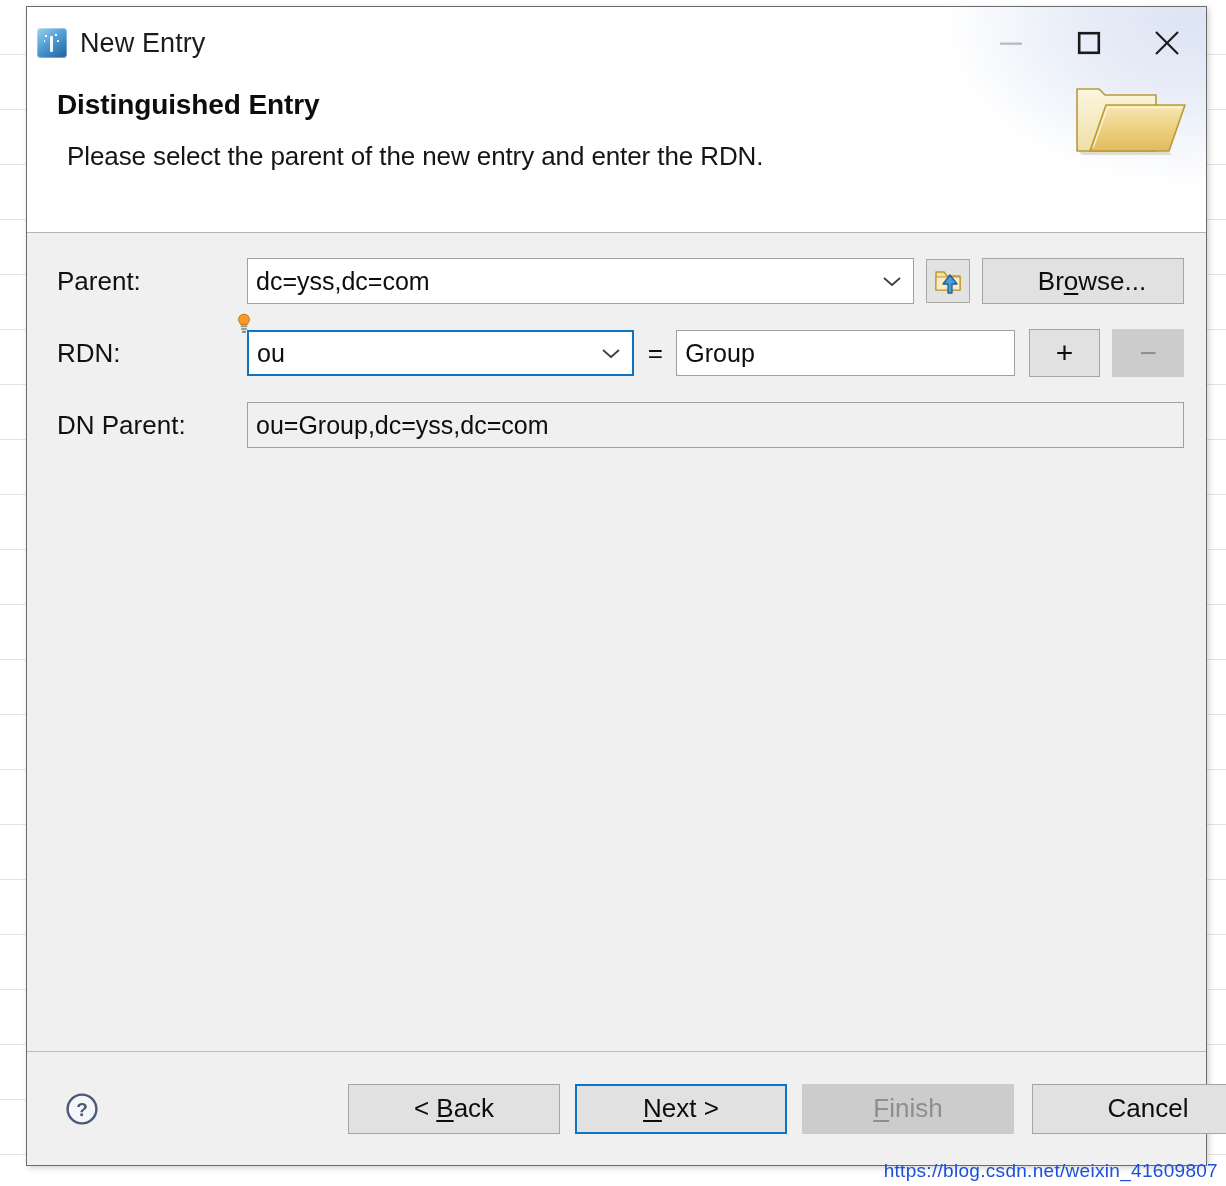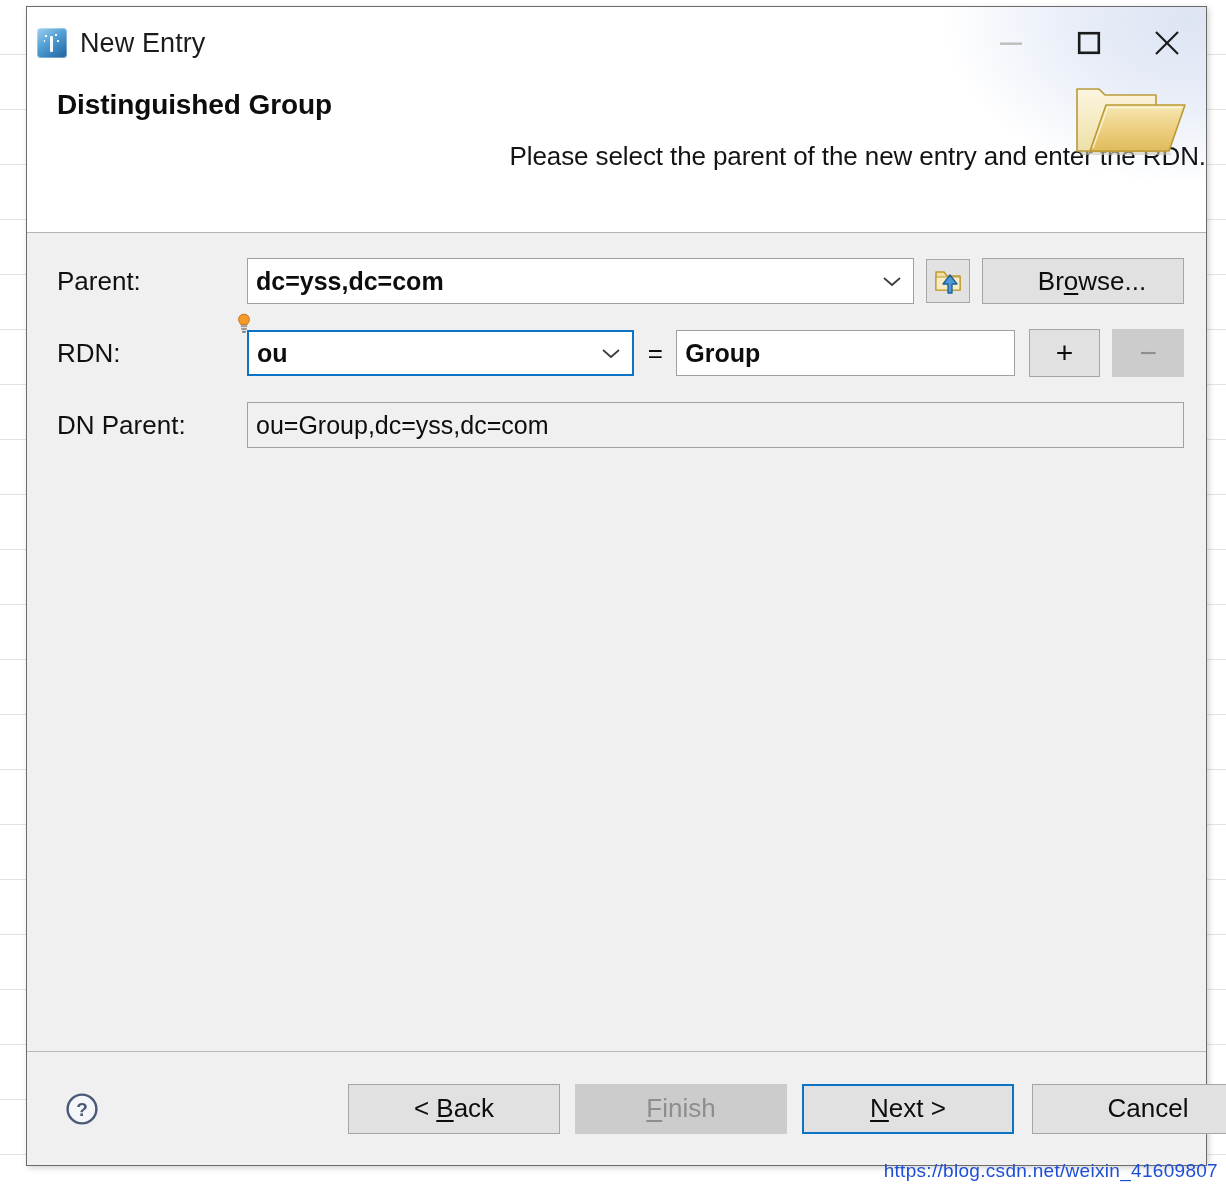--- a/index.html
+++ b/index.html
@@ -131,21 +131,20 @@
     font-weight: bold;
     color: #0d0d0d;
     letter-spacing: -0.1px;
   }
   .header-desc {
     position: relative;
     margin: 20px 0 0 40px;
     font-size: 26px;
     color: #141414;
     letter-spacing: -0.1px;
-    text-align: right;
   }
   .header-folder {
     position: absolute;
     right: 14px;
     top: 62px;
     width: 124px; height: 98px;
   }
 
   
   .body {
@@ -181,21 +180,20 @@
     color: #0d0d0d;
     display: flex;
     align-items: center;
     padding: 0 8px 0 8px;
     position: relative;
   }
   .combo .combo-value, .textfield .field-value {
     flex: 1 1 auto;
     white-space: nowrap;
     overflow: hidden;
-    font-weight: bold;
   }
   .combo .chevron {
     flex: 0 0 auto;
     width: 26px;
     display: flex; align-items: center; justify-content: center;
   }
   .combo.focused {
     border: 2px solid #0b74c4;
   }
   .readonly-field {
@@ -332,21 +330,21 @@
         </div>
         <div class="win-btn">
           <svg width="30" height="30" viewBox="0 0 30 30">
             <line x1="4" y1="4" x2="26" y2="26" stroke="#1b1b1b" stroke-width="2.2"></line>
             <line x1="26" y1="4" x2="4" y2="26" stroke="#1b1b1b" stroke-width="2.2"></line>
           </svg>
         </div>
       </div>
     </div>
 
-    <div class="header-title">Distinguished Group</div>
+    <div class="header-title">Distinguished Entry</div>
     <div class="header-desc">Please select the parent of the new entry and enter the RDN.</div>
 
     <svg class="header-folder" viewBox="0 0 124 98">
       <defs>
         <linearGradient id="folderBack" x1="0" y1="0" x2="0" y2="1">
           <stop offset="0%" stop-color="#fdf6df"></stop>
           <stop offset="100%" stop-color="#eedfa8"></stop>
         </linearGradient>
         <linearGradient id="folderFront" x1="0" y1="0" x2="0" y2="1">
           <stop offset="0%" stop-color="#f6e7b4"></stop>
@@ -439,25 +437,25 @@
   <div class="footer">
     <svg id="help-icon-button" viewBox="0 0 34 34">
       <circle cx="17" cy="17" r="14.4" fill="#f4f6fa" stroke="#4a5a76" stroke-width="2.4"></circle>
       <text x="17" y="24.4" text-anchor="middle" font-family="Liberation Sans, sans-serif" font-size="19" font-weight="bold" fill="#4a5a76">?</text>
     </svg>
 
     <div class="footer-buttons">
       <div class="push-button" id="back-button">
         <span>&lt;&nbsp;<u>B</u>ack</span>
       </div>
+      <div class="push-button default-focus" id="next-button">
+        <span><u>N</u>ext&nbsp;&gt;</span>
+      </div>
       <div class="push-button disabled" id="finish-button">
         <span><u>F</u>inish</span>
-      </div>
-      <div class="push-button default-focus" id="next-button">
-        <span><u>N</u>ext&nbsp;&gt;</span>
       </div>
       <div class="push-button" id="cancel-button">
         <span>Cancel</span>
       </div>
     </div>
   </div>
 </div>
 
 <div id="watermark">https://blog.csdn.net/weixin_41609807</div>
 

